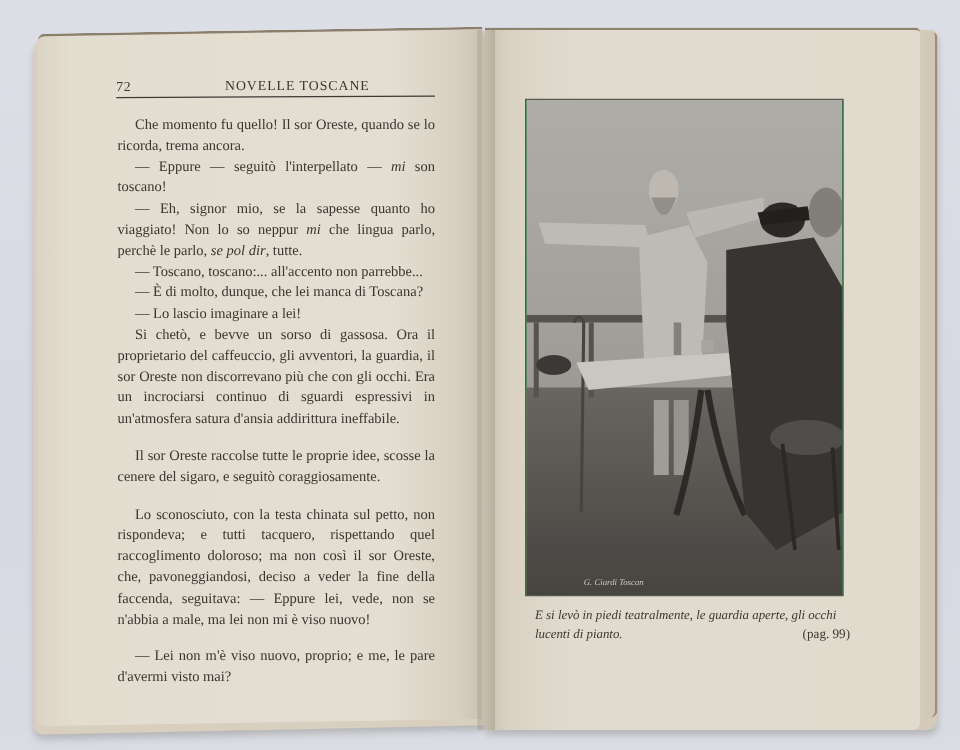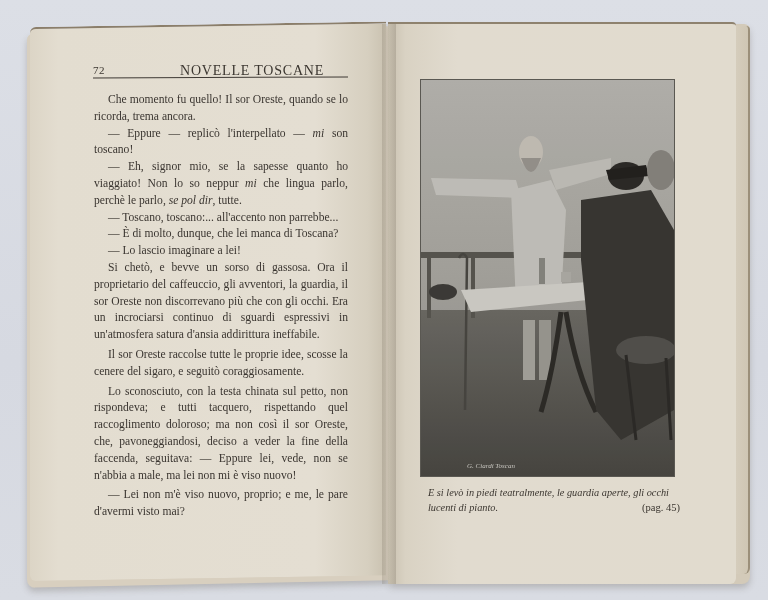--- a/index.html
+++ b/index.html
@@ -44,32 +44,32 @@
   .gutter {
     position:absolute; left:382px; top:24px; width:14px; height:560px;
     background: linear-gradient(90deg, rgba(120,110,95,0.25), rgba(120,110,95,0.05) 50%, rgba(120,110,95,0.3));
   }
 
   .running-head {
     position:absolute; left:93px; top:62px; width:255px; height:16px;
     font-size:10px; color:#3b3630; letter-spacing:0.5px;
   }
   .page-num { position:absolute; left:0; top:2px; font-size:11px; }
-  .head-title { position:absolute; left:87px; top:1px; font-size:14px; letter-spacing:0.8px; }
+  .head-title { position:absolute; left:87px; top:1px; font-size:11px; letter-spacing:0.8px; }
   .head-rule {
     position:absolute; left:93px; top:77px; width:255px; height:0;
     border-top:1.2px solid #3e3934; transform: rotate(-0.25deg);
   }
   .text-block {
     position:absolute; left:94px; top:92px; width:254px;
     font-size:11.6px; line-height:16.8px; color:#3a3530;
     text-align:justify;
   }
   .text-block p { margin:0; text-indent:14px; }
-  .text-block p.gap { margin-top:3px; }
+  .text-block p.gap { margin-top:13px; }
   .text-block em { }
 
   .illustration {
     position:absolute; left:421px; top:80px; width:253px; height:396px;
     background:#15803d; overflow:hidden;
     box-shadow: 0 0 0 1px #5a5852;
   }
   .caption {
     position:absolute; left:428px; top:485px; width:248px;
     font-size:10.3px; line-height:15px; color:#3b3630; font-style:italic;
@@ -88,21 +88,21 @@
   <div class="gutter"></div>
 
   <div class="running-head">
     <span class="page-num">72</span>
     <span class="head-title">NOVELLE TOSCANE</span>
   </div>
   <div class="head-rule"></div>
 
   <div class="text-block">
     <p>Che momento fu quello! Il sor Oreste, quando se lo ricorda, trema ancora.</p>
-    <p><span>— Eppure — replicò l'interpellato — </span><em>mi</em><span> son toscano!</span></p>
+    <p><span>— Eppure — seguitò l'interpellato — </span><em>mi</em><span> son toscano!</span></p>
     <p><span>— Eh, signor mio, se la sapesse quanto ho viaggiato! Non lo so neppur </span><em>mi</em><span> che lingua parlo, perchè le parlo, </span><em>se pol dir</em><span>, tutte.</span></p>
     <p>— Toscano, toscano:... all'accento non parrebbe...</p>
     <p>— È di molto, dunque, che lei manca di Toscana?</p>
     <p>— Lo lascio imaginare a lei!</p>
     <p>Si chetò, e bevve un sorso di gassosa. Ora il proprietario del caffeuccio, gli avventori, la guardia, il sor Oreste non discorrevano più che con gli occhi. Era un incrociarsi continuo di sguardi espressivi in un'atmosfera satura d'ansia addirittura ineffabile.</p>
     <p class="gap">Il sor Oreste raccolse tutte le proprie idee, scosse la cenere del sigaro, e seguitò coraggiosamente.</p>
     <p class="gap">Lo sconosciuto, con la testa chinata sul petto, non rispondeva; e tutti tacquero, rispettando quel raccoglimento doloroso; ma non così il sor Oreste, che, pavoneggiandosi, deciso a veder la fine della faccenda, seguitava: — Eppure lei, vede, non se n'abbia a male, ma lei non mi è viso nuovo!</p>
     <p class="gap">— Lei non m'è viso nuovo, proprio; e me, le pare d'avermi visto mai?</p>
 
   </div>
@@ -156,15 +156,15 @@
       <ellipse cx="225" cy="270" rx="30" ry="14" fill="#55534e"></ellipse>
       <path d="M205 275 L215 360 M245 278 L250 360" stroke="#2e2c29" stroke-width="3"></path>
 
       <rect width="253" height="396" fill="#000" opacity="0.05"></rect>
       <text x="46" y="388" font-size="7" fill="#c8c6c0" font-style="italic" font-family="Liberation Serif, serif">G. Ciardi Toscan</text>
     </svg>
   </div>
 
   <div class="caption">
     <span>E si levò in piedi teatralmente, le guardia aperte, gli occhi lucenti di pianto.</span>
-    <span class="pag">(pag. 45)</span>
+    <span class="pag">(pag. 99)</span>
   </div>
 </div>
 
 </body></html>

